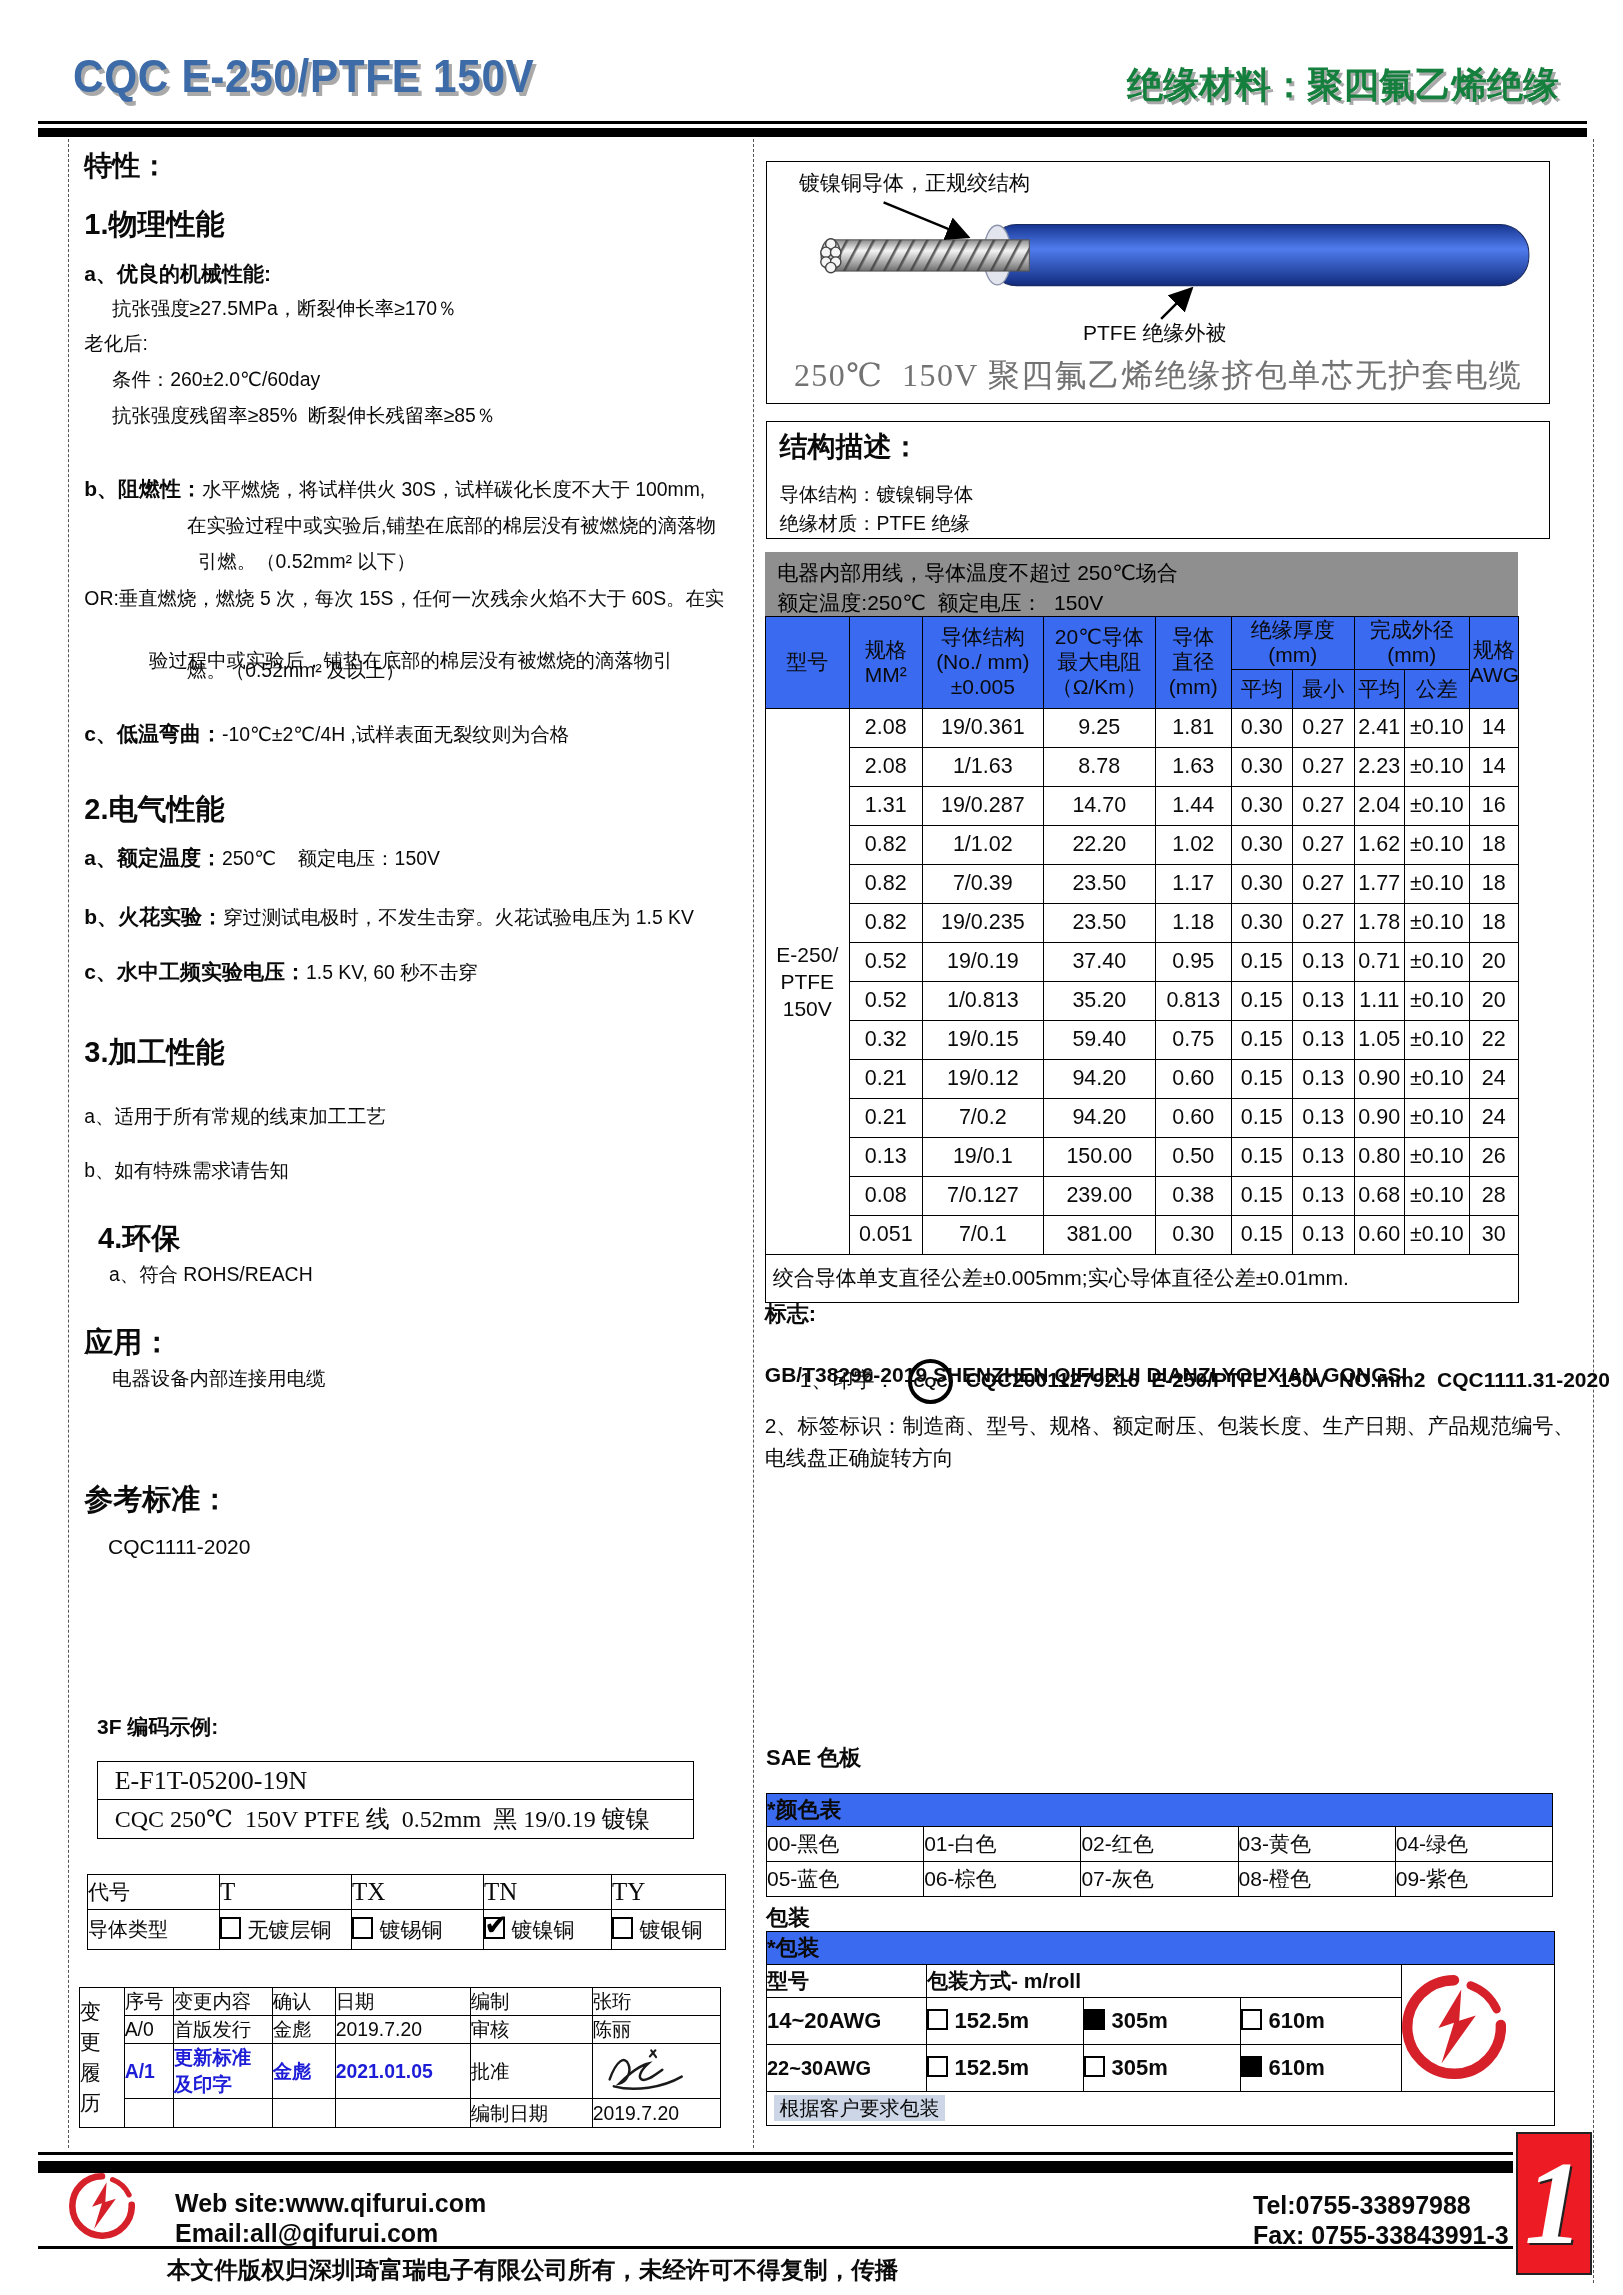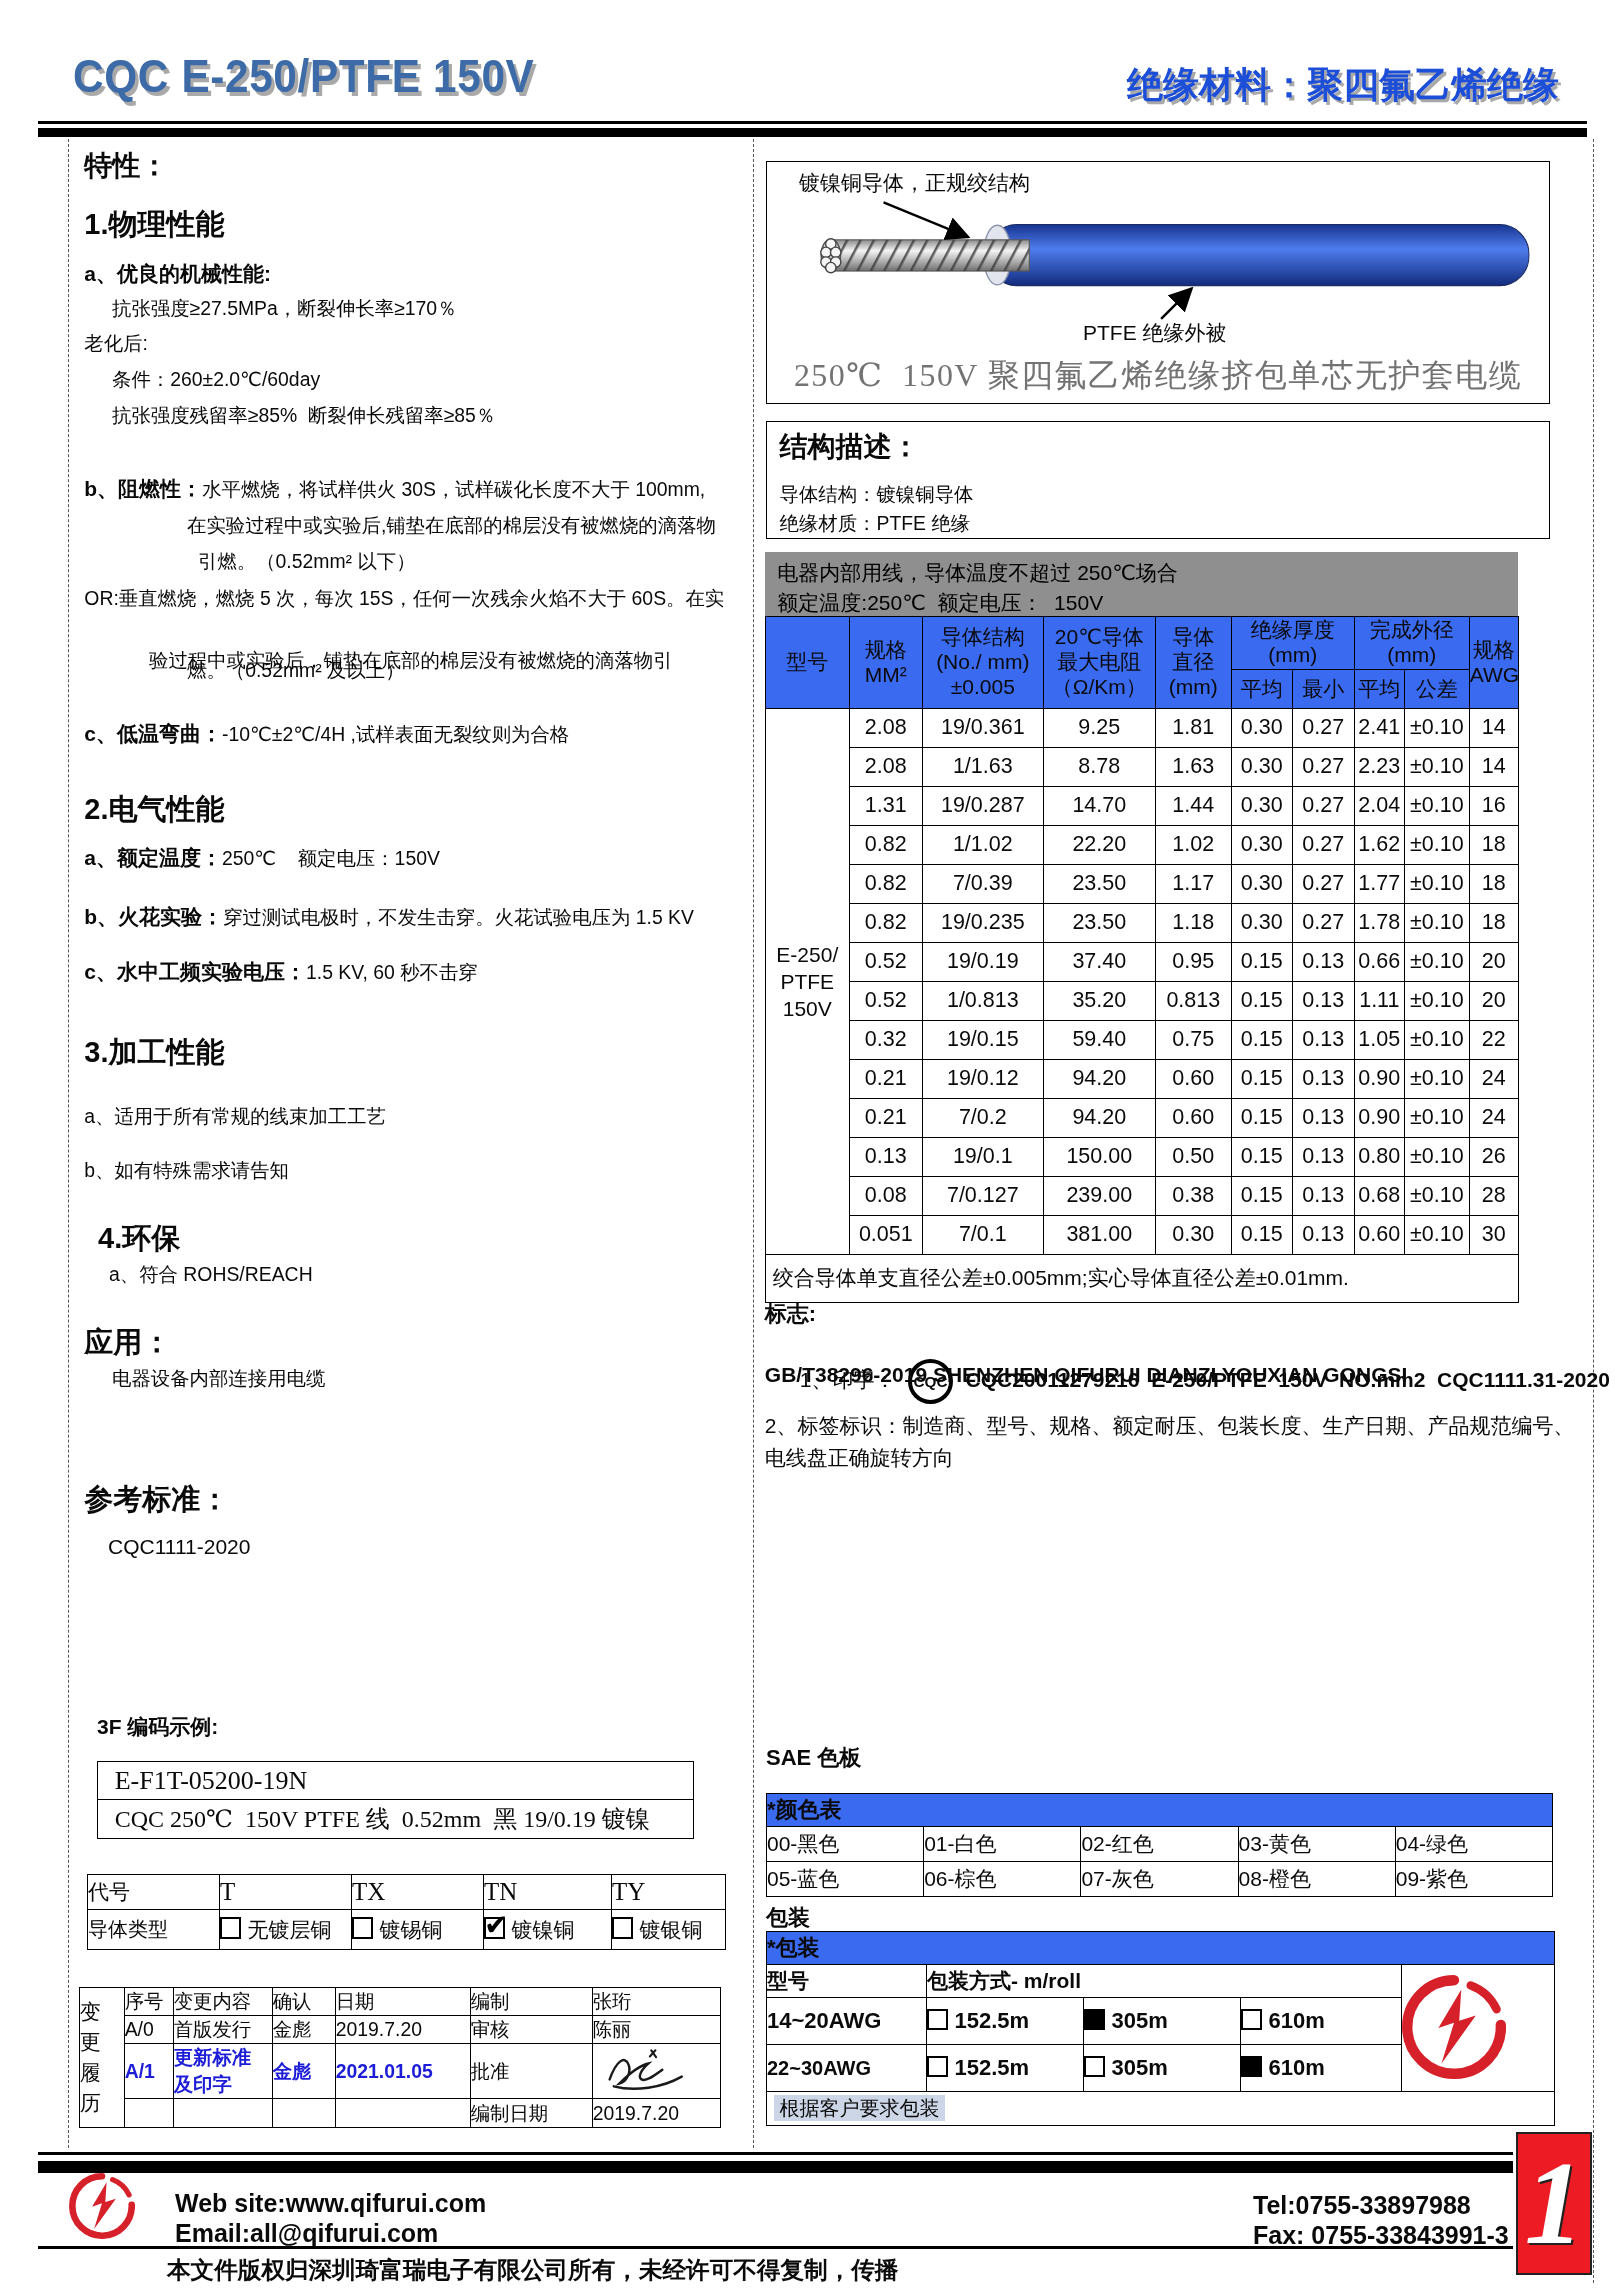--- a/index.html
+++ b/index.html
@@ -6,21 +6,21 @@
   .page{position:relative;width:1623px;height:2295px;background:#ffffff;
         font-family:"Liberation Sans","DejaVu Sans",sans-serif;color:#0a0a0a;overflow:hidden;}
   .abs{position:absolute;}
   .b{font-weight:bold;}
   .serif{font-family:"Liberation Serif","DejaVu Serif",serif;}
   .pre{white-space:pre-line;}
   .nowrap{white-space:pre;}
   
   .doc-title{font-size:46px;font-weight:bold;color:#3c6ba8;text-shadow:3.5px 3.5px 0 #a9a9a9;
              letter-spacing:0.7px;display:inline-block;transform:scaleX(.92);transform-origin:left;}
-  .doc-subtitle{font-size:36px;font-weight:bold;color:#1d4ed8;text-shadow:2.8px 2.8px 0 #a9a9a9;}
+  .doc-subtitle{font-size:36px;font-weight:bold;color:#15803d;text-shadow:2.8px 2.8px 0 #a9a9a9;}
   .rule{background:#000;}
   
   .col-left{left:68px;top:139px;width:684px;height:2009px;
             border-left:1.4px dashed #555;border-right:1.4px dashed #555;}
   .col-right{left:753px;top:139px;width:841px;height:2009px;}
   .page-right-edge{left:1593px;top:139px;width:0;height:2144px;border-right:1.4px dashed #555;}
   .h-big{font-size:29px;font-weight:bold;}
   .h-mid{font-size:28px;font-weight:bold;}
   .h-sm{font-size:22px;font-weight:bold;}
   .txt{font-size:19.4px;line-height:1.2;}
@@ -373,21 +373,21 @@
             <td>±0.10</td>
             <td>18</td>
           </tr>
           <tr>
             <td>0.52</td>
             <td>19/0.19</td>
             <td>37.40</td>
             <td>0.95</td>
             <td>0.15</td>
             <td>0.13</td>
-            <td>0.66</td>
+            <td>0.71</td>
             <td>±0.10</td>
             <td>20</td>
           </tr>
           <tr>
             <td>0.52</td>
             <td>1/0.813</td>
             <td>35.20</td>
             <td>0.813</td>
             <td>0.15</td>
             <td>0.13</td>

